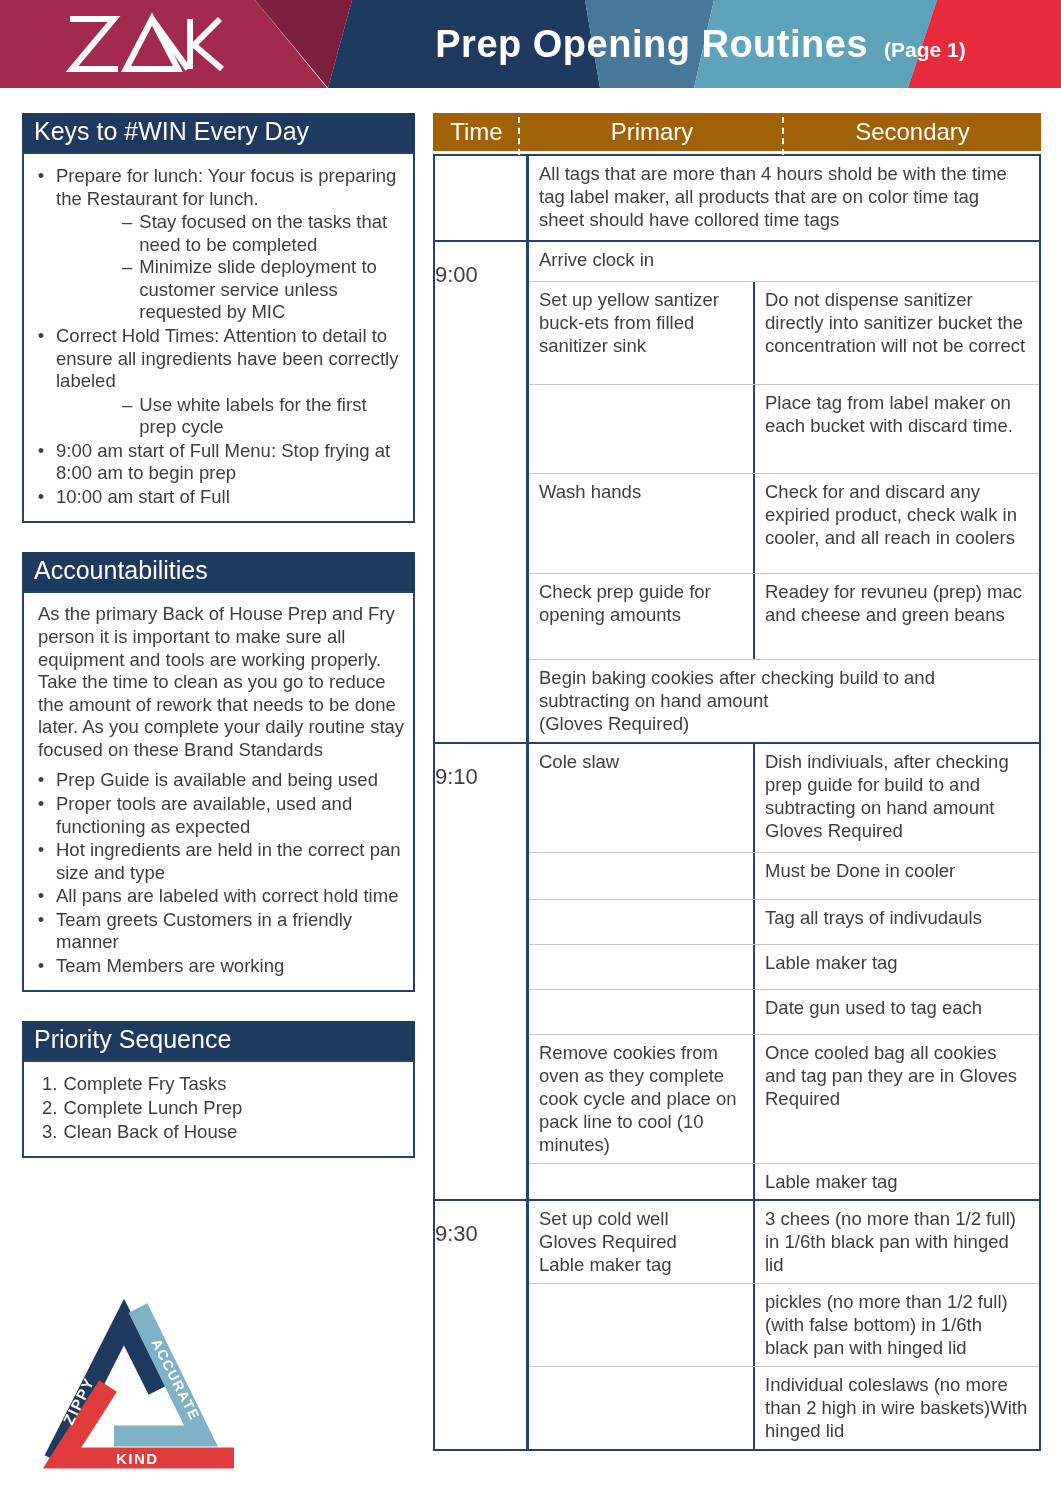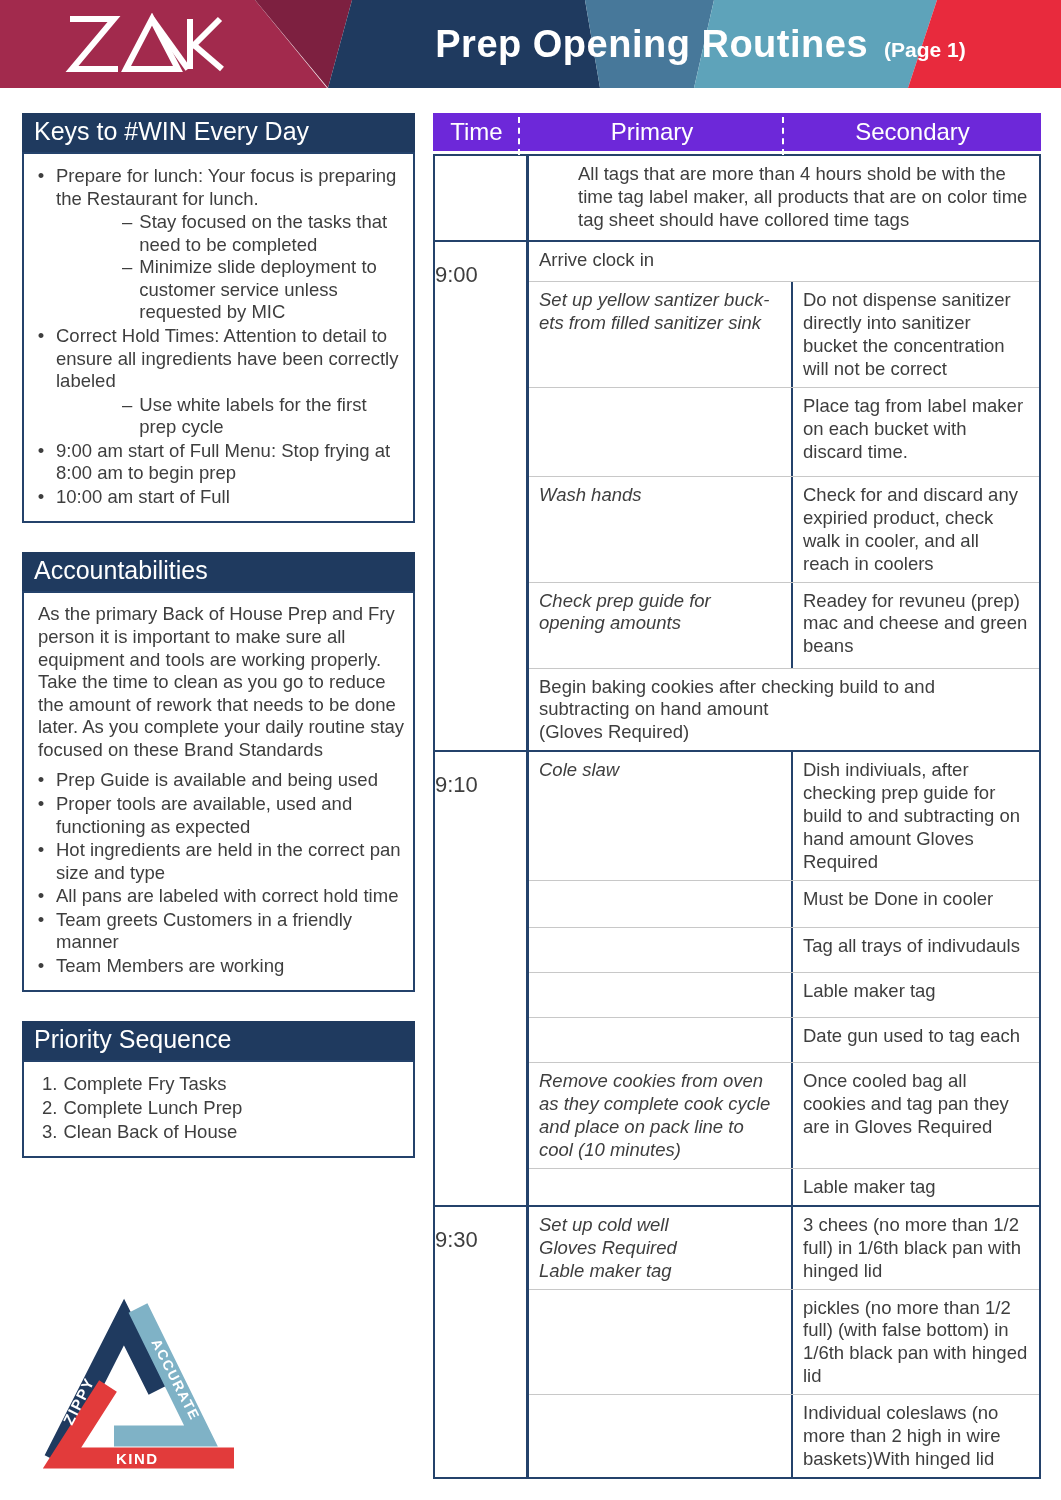--- a/index.html
+++ b/index.html
@@ -31,35 +31,35 @@
   .b-sub{display:flex;gap:7px;margin-left:88px;}
   .b-dash{flex:none;}
   .para{margin:0 0 8px 4px;}
   .num-item{display:flex;gap:6px;margin:1px 0 1px 8px;}
 
   
   .values-logo{position:absolute;left:38px;top:1292px;}
 
   
   .rtable{position:absolute;left:433px;top:113px;width:608px;}
-  .rt-header{position:relative;background:#6d28d9;color:#fff;height:38px;display:flex;align-items:center;font-size:24px;}
+  .rt-header{position:relative;background:#a16207;color:#fff;height:38px;display:flex;align-items:center;font-size:24px;}
   .rt-header .h-time{width:87px;text-align:center;flex:none;}
   .rt-header .h-primary{width:264px;text-align:center;flex:none;}
   .rt-header .h-secondary{flex:1;text-align:center;}
   .hdash{position:absolute;top:4px;bottom:-4px;width:0;border-left:2px dashed #ffffff;}
   .hdash.d1{left:85px;} .hdash.d2{left:349px;}
   .rt-body{margin-top:3px;border:2px solid #24426b;background:#fff;}
   .tgroup{display:flex;border-top:2px solid #24426b;}
-  .tgroup.first{border-top:none;gap:39px;}
+  .tgroup.first{border-top:none;}
   .tcol-time{flex:none;width:84px;border-right:3px solid #24426b;text-align:left;padding:20px 7px 0 0;font-size:22px;color:#3e3e3e;}
   .tg-rows{flex:1;display:flex;flex-direction:column;min-width:0;}
   .trow{display:flex;border-top:1px solid #c8c8c8;box-sizing:border-box;}
   .trow.r0{border-top:none;}
   .tcell{padding:7px 10px 6px 10px;font-size:18.5px;line-height:1.24;white-space:pre-line;box-sizing:border-box;}
-  .tcell.p{flex:none;width:262px;font-style:italic;}
+  .tcell.p{flex:none;width:224px;}
   .tcell.s{flex:1;border-left:2px solid #24426b;min-width:0;}
   .tcell.span{flex:1;}
 </style>
 </head>
 <body>
 
 <div class="page">
 
   <div class="banner">
     <div class="band crimson"></div>

